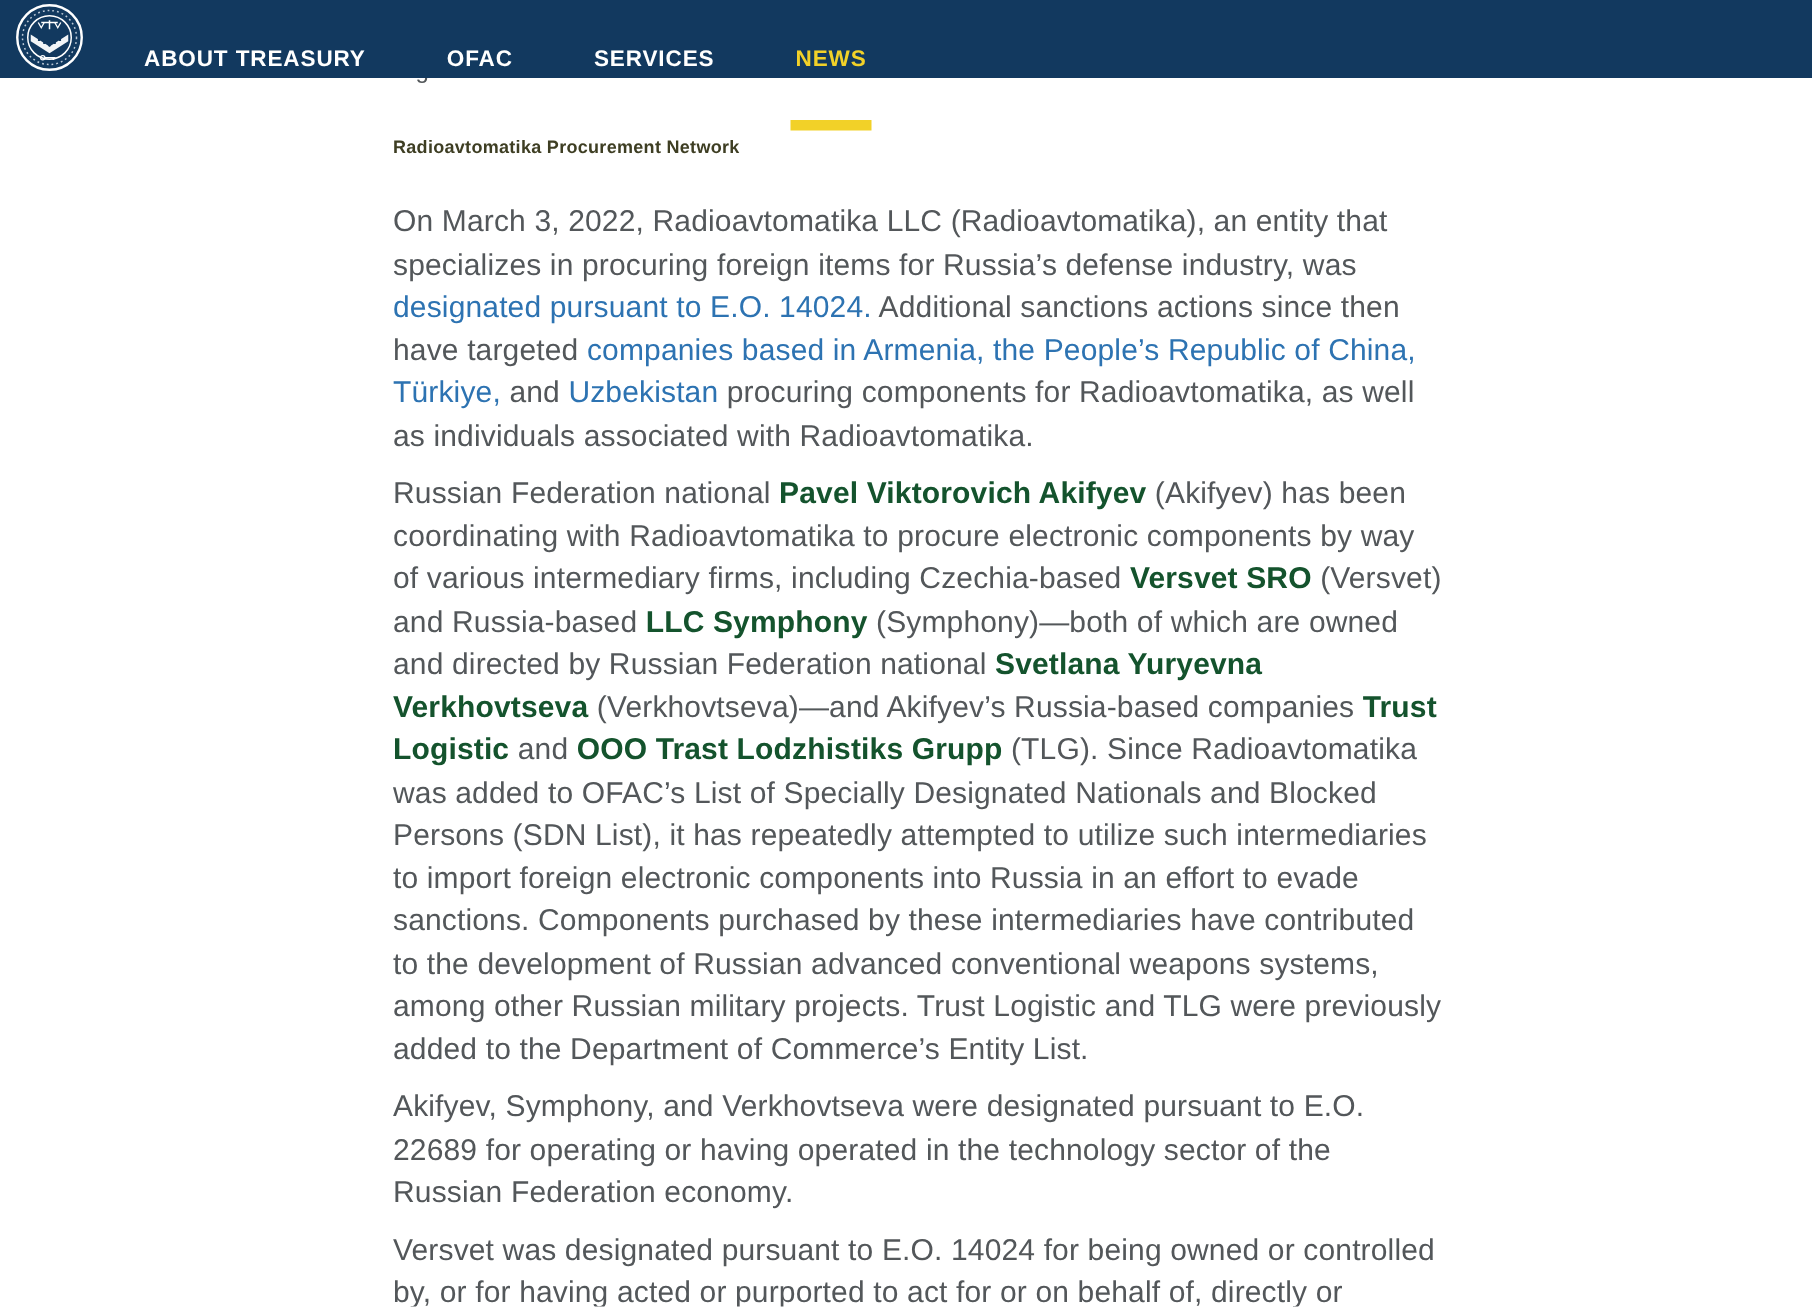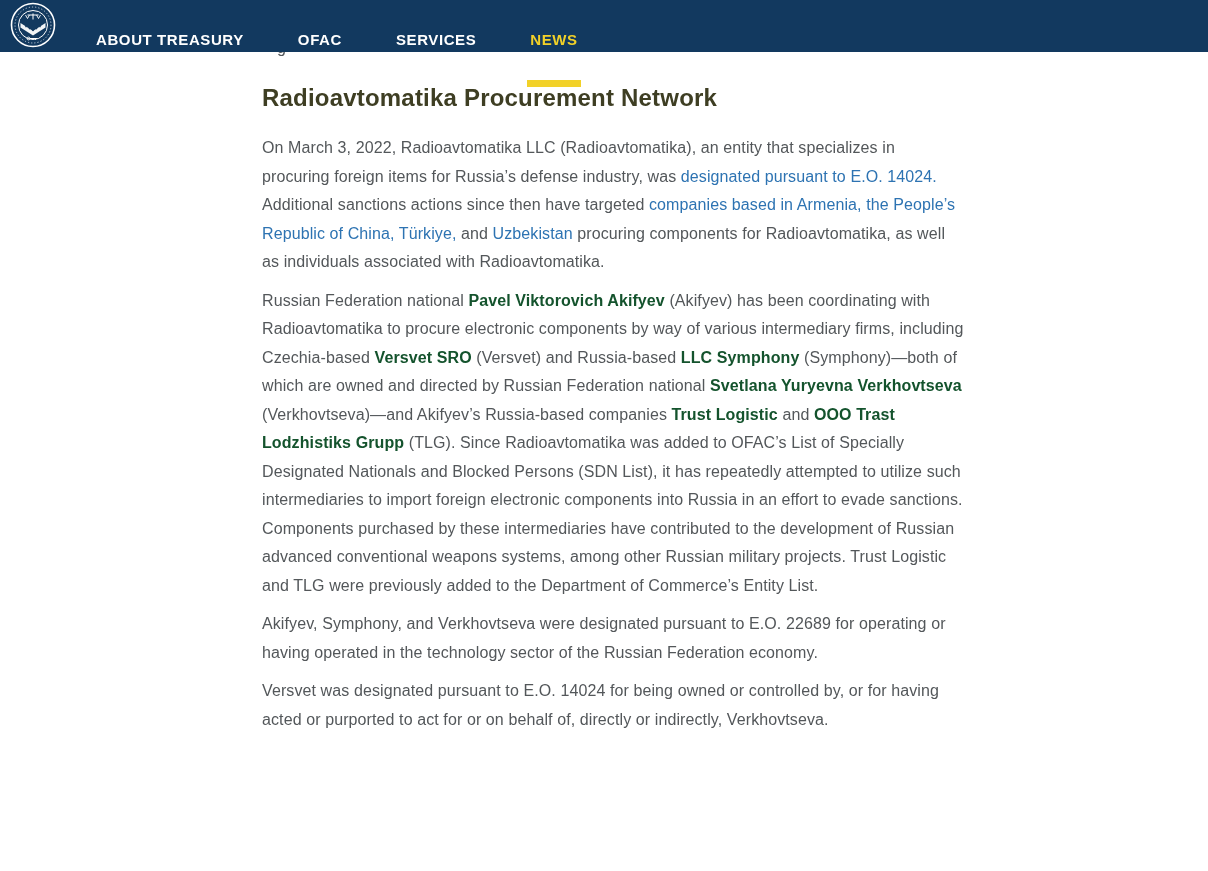--- a/index.html
+++ b/index.html
@@ -78,29 +78,29 @@
     color:var(--body-text);
   }
 
   
   main.article{
     margin-left:262px;
     width:703px;
   }
   h2.article-title{
     margin:33px 0 23px 0;
-    font-size:24px;
+    font-size:12px;
     line-height:26px;
     font-weight:700;
     color:var(--heading-color);
     letter-spacing:0.2px;
   }
   .article-body p{
     margin:0 0 10px 0;
-    font-size:16px;
+    font-size:20px;
     line-height:28.5px;
     color:var(--body-text);
     letter-spacing:0.1px;
   }
   .article-body strong{font-weight:700;color:#14532d;}
   .article-body a{
     color:var(--link-blue);
     text-decoration:none;
     cursor:pointer;
   }

